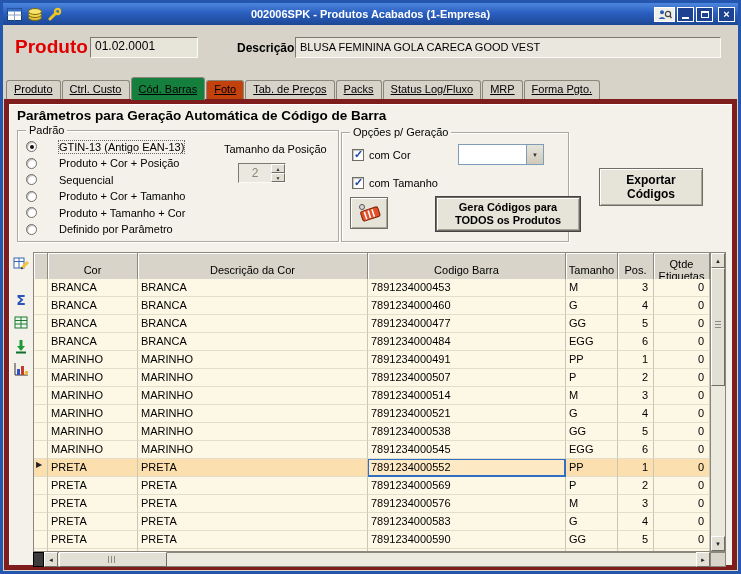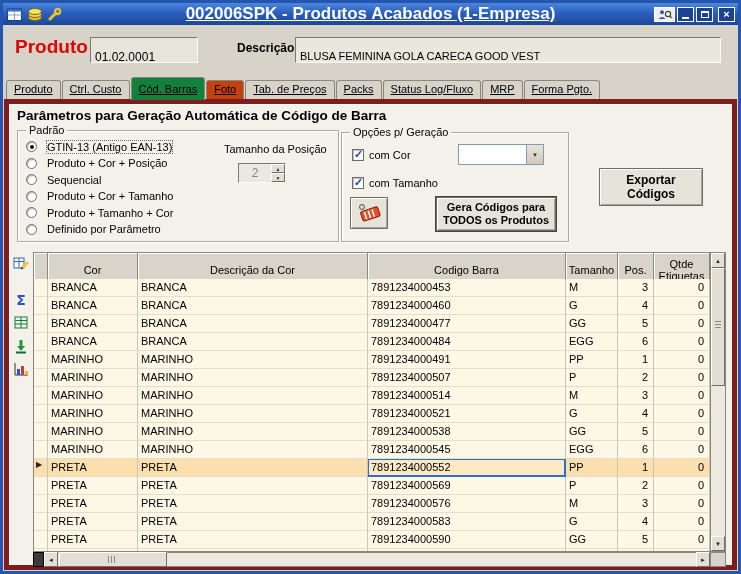--- a/index.html
+++ b/index.html
@@ -8,54 +8,54 @@
     position:relative; width:741px; height:574px;
     border:3px solid #2456ad; background:#d7d3c9;
     font-family:"Liberation Sans",sans-serif; font-size:11px; color:#000;
     overflow:hidden;
   }
   
   .titlebar { position:absolute; top:0; left:0; right:0; height:22px;
     background:linear-gradient(to bottom,#4d86dd,#2a5fc0 45%,#1d4795);
     display:flex; align-items:center; padding:0 3px; gap:3px; }
   .tb-title { position:absolute; left:0; right:0; text-align:center; color:#fff;
-    font-weight:bold; font-size:17px; pointer-events:none;text-decoration:underline; }
+    font-weight:bold; font-size:11px; pointer-events:none; }
   .tb-icon { width:17px; height:16px; display:inline-flex; align-items:center; justify-content:center; z-index:1; }
   .tb-buttons { margin-left:auto; display:flex; gap:2px; z-index:1; align-items:center; }
   .tb-userbtn { width:21px; height:15px; background:#f0eee8; border:1px solid #fff;
     display:inline-flex; align-items:center; justify-content:center; }
   .tb-btn { width:17px; height:15px; background:#1c4291; border:1px solid #fff; color:#fff;
     display:inline-flex; align-items:center; justify-content:center; font-size:11px; font-weight:bold; line-height:1; }
   .glyph-min { width:7px; height:2px; background:#fff; margin-top:7px; }
   .glyph-max { width:8px; height:7px; border:1px solid #fff; border-top-width:2px; }
   .tb-btn.close { margin-left:3px; }
   
   .header { position:absolute; top:22px; left:0; right:0; height:52px; }
   .produto-label { position:absolute; left:12px; top:11px; font-size:19px; font-weight:bold; color:#e00000; }
   .field { position:absolute; border:1px solid; border-color:#7c7a70 #fbfaf5 #fbfaf5 #7c7a70;
-    background:#e7e4da; display:flex; align-items:flex-start; padding:12px 4px; overflow:hidden; white-space:nowrap; }
+    background:#e7e4da; display:flex; align-items:flex-end; padding:4px 4px; overflow:hidden; white-space:nowrap; }
   .code-field { left:87px; top:12px; width:108px; height:21px; font-size:12px; }
   .desc-label { position:absolute; left:234px; top:16px; font-size:12px; font-weight:bold; }
   .desc-field { left:292px; top:12px; width:426px; height:21px; background:#eae7de; }
   
   .tabs { position:absolute; top:74px; left:3px; right:2px; height:23px; display:flex; align-items:flex-end; }
   .tab { height:19px; padding:2px 7px 0; background:#d7d3c9; border:1px solid #8a877c; border-bottom:none;
     border-radius:3px 3px 0 0; white-space:nowrap; margin-bottom:1px; margin-right:1px; }
   .tab span { text-decoration:underline; font-size:11px; }
   .tab.active { height:23px; padding-top:5px; background:#15803d; position:relative; z-index:3; margin-bottom:0; }
   .tab.red { background:#c2410c; }
   
   .panel { position:absolute; top:96px; left:1px; right:1px; bottom:1px; background:#f3f1ea;
     border:5px solid #7f1d1d; box-shadow:inset 1px 1px 0 #fff; }
   .heading { position:absolute; top:4px; left:8px; font-size:13.5px; font-weight:bold; }
   .groupbox { position:absolute; border:1px solid #adaa9d; box-shadow:inset 1px 1px 0 #fff,1px 1px 0 #fff; }
   .legend { position:absolute; top:-7px; left:8px; background:#f3f1ea; padding:0 3px; font-size:11px; }
   .padrao { left:8px; top:26px; width:322px; height:112px; }
   .radio-list { position:absolute; left:8px; top:9px; display:flex; flex-direction:column; gap:3.5px; }
-  .radio-item { display:flex; align-items:center; gap:10px; height:13px; }
+  .radio-item { display:flex; align-items:center; gap:22px; height:13px; }
   .radio { width:11px; height:11px; border-radius:50%; background:#fff; border:1px solid #6f6d64;
     box-shadow:inset 1px 1px 1px rgba(0,0,0,.3); position:relative; flex:none; }
   .radio.checked::after { content:""; position:absolute; left:2.5px; top:2.5px; width:4px; height:4px; background:#111; border-radius:50%; }
   .radio-label.focus { outline:1px dotted #666; }
   .tp-label { position:absolute; left:206px; top:12px; }
   .spinner { position:absolute; left:220px; top:32px; width:48px; height:20px; border:1px solid;
     border-color:#7c7a70 #fbfaf5 #fbfaf5 #7c7a70; background:#ebe8df; display:flex; align-items:center; }
   .spin-value { flex:1; text-align:center; color:#8a887e; font-size:12px; }
   .spin-btns { width:14px; height:100%; display:flex; flex-direction:column; }
   .spin-b { flex:1; background:#e2dfd4; border:1px solid; border-color:#fff #6f6d64 #6f6d64 #fff;
@@ -65,21 +65,21 @@
   .checkbox { width:12px; height:12px; background:#fff; border:1px solid #6f6d64;
     box-shadow:inset 1px 1px 1px rgba(0,0,0,.25); position:relative; flex:none; }
   .checkbox.checked::after { content:"\2713"; position:absolute; left:1px; top:-2px; font-size:11px; font-weight:bold; color:#1c49a8; }
   .combo { position:absolute; left:116px; top:11px; width:86px; height:21px; background:#fff;
     border:1px solid #7f9db9; display:flex; justify-content:flex-end; }
   .combo-btn { width:17px; height:100%; background:linear-gradient(#e6e4da,#cfcabb);
     border-left:1px solid #7f9db9; font-size:6px; display:flex; align-items:center; justify-content:center; color:#333; }
   .btn3d { background:#e6e3d8; border:1px solid #6f6d64;
     box-shadow:inset 1px 1px 0 #fff, inset -1px -1px 0 #a9a699; font-family:inherit; color:#000; cursor:default; }
   .icon-btn { position:absolute; left:8px; top:64px; width:38px; height:32px; display:flex; align-items:center; justify-content:center; }
-  .gera-btn { position:absolute; left:94px; top:64px; width:120px; height:34px; font-weight:bold; font-size:11px;
+  .gera-btn { position:absolute; left:94px; top:64px; width:144px; height:34px; font-weight:bold; font-size:11px;
     line-height:13px; box-shadow:inset 1px 1px 0 #fff, inset -1px -1px 0 #a9a699, 0 0 0 1px #444; padding:0 4px; }
   .exportar-btn { position:absolute; left:590px; top:64px; width:104px; height:38px; font-weight:bold;
     font-size:12px; line-height:14px; padding:0 18px; }
   
   .icon-strip { position:absolute; left:2px; top:150px; width:20px; display:flex; flex-direction:column; align-items:center; }
   .strip-icon { width:17px; height:17px; display:flex; align-items:center; justify-content:center; margin-bottom:6px; }
   .strip-icon.gap { margin-top:14px; }
   .sigma { color:#2a52b8; font-weight:bold; font-size:14px; font-family:"DejaVu Sans",sans-serif; }
   
   .grid { position:absolute; left:24px; top:148px; width:693px; height:300px;

